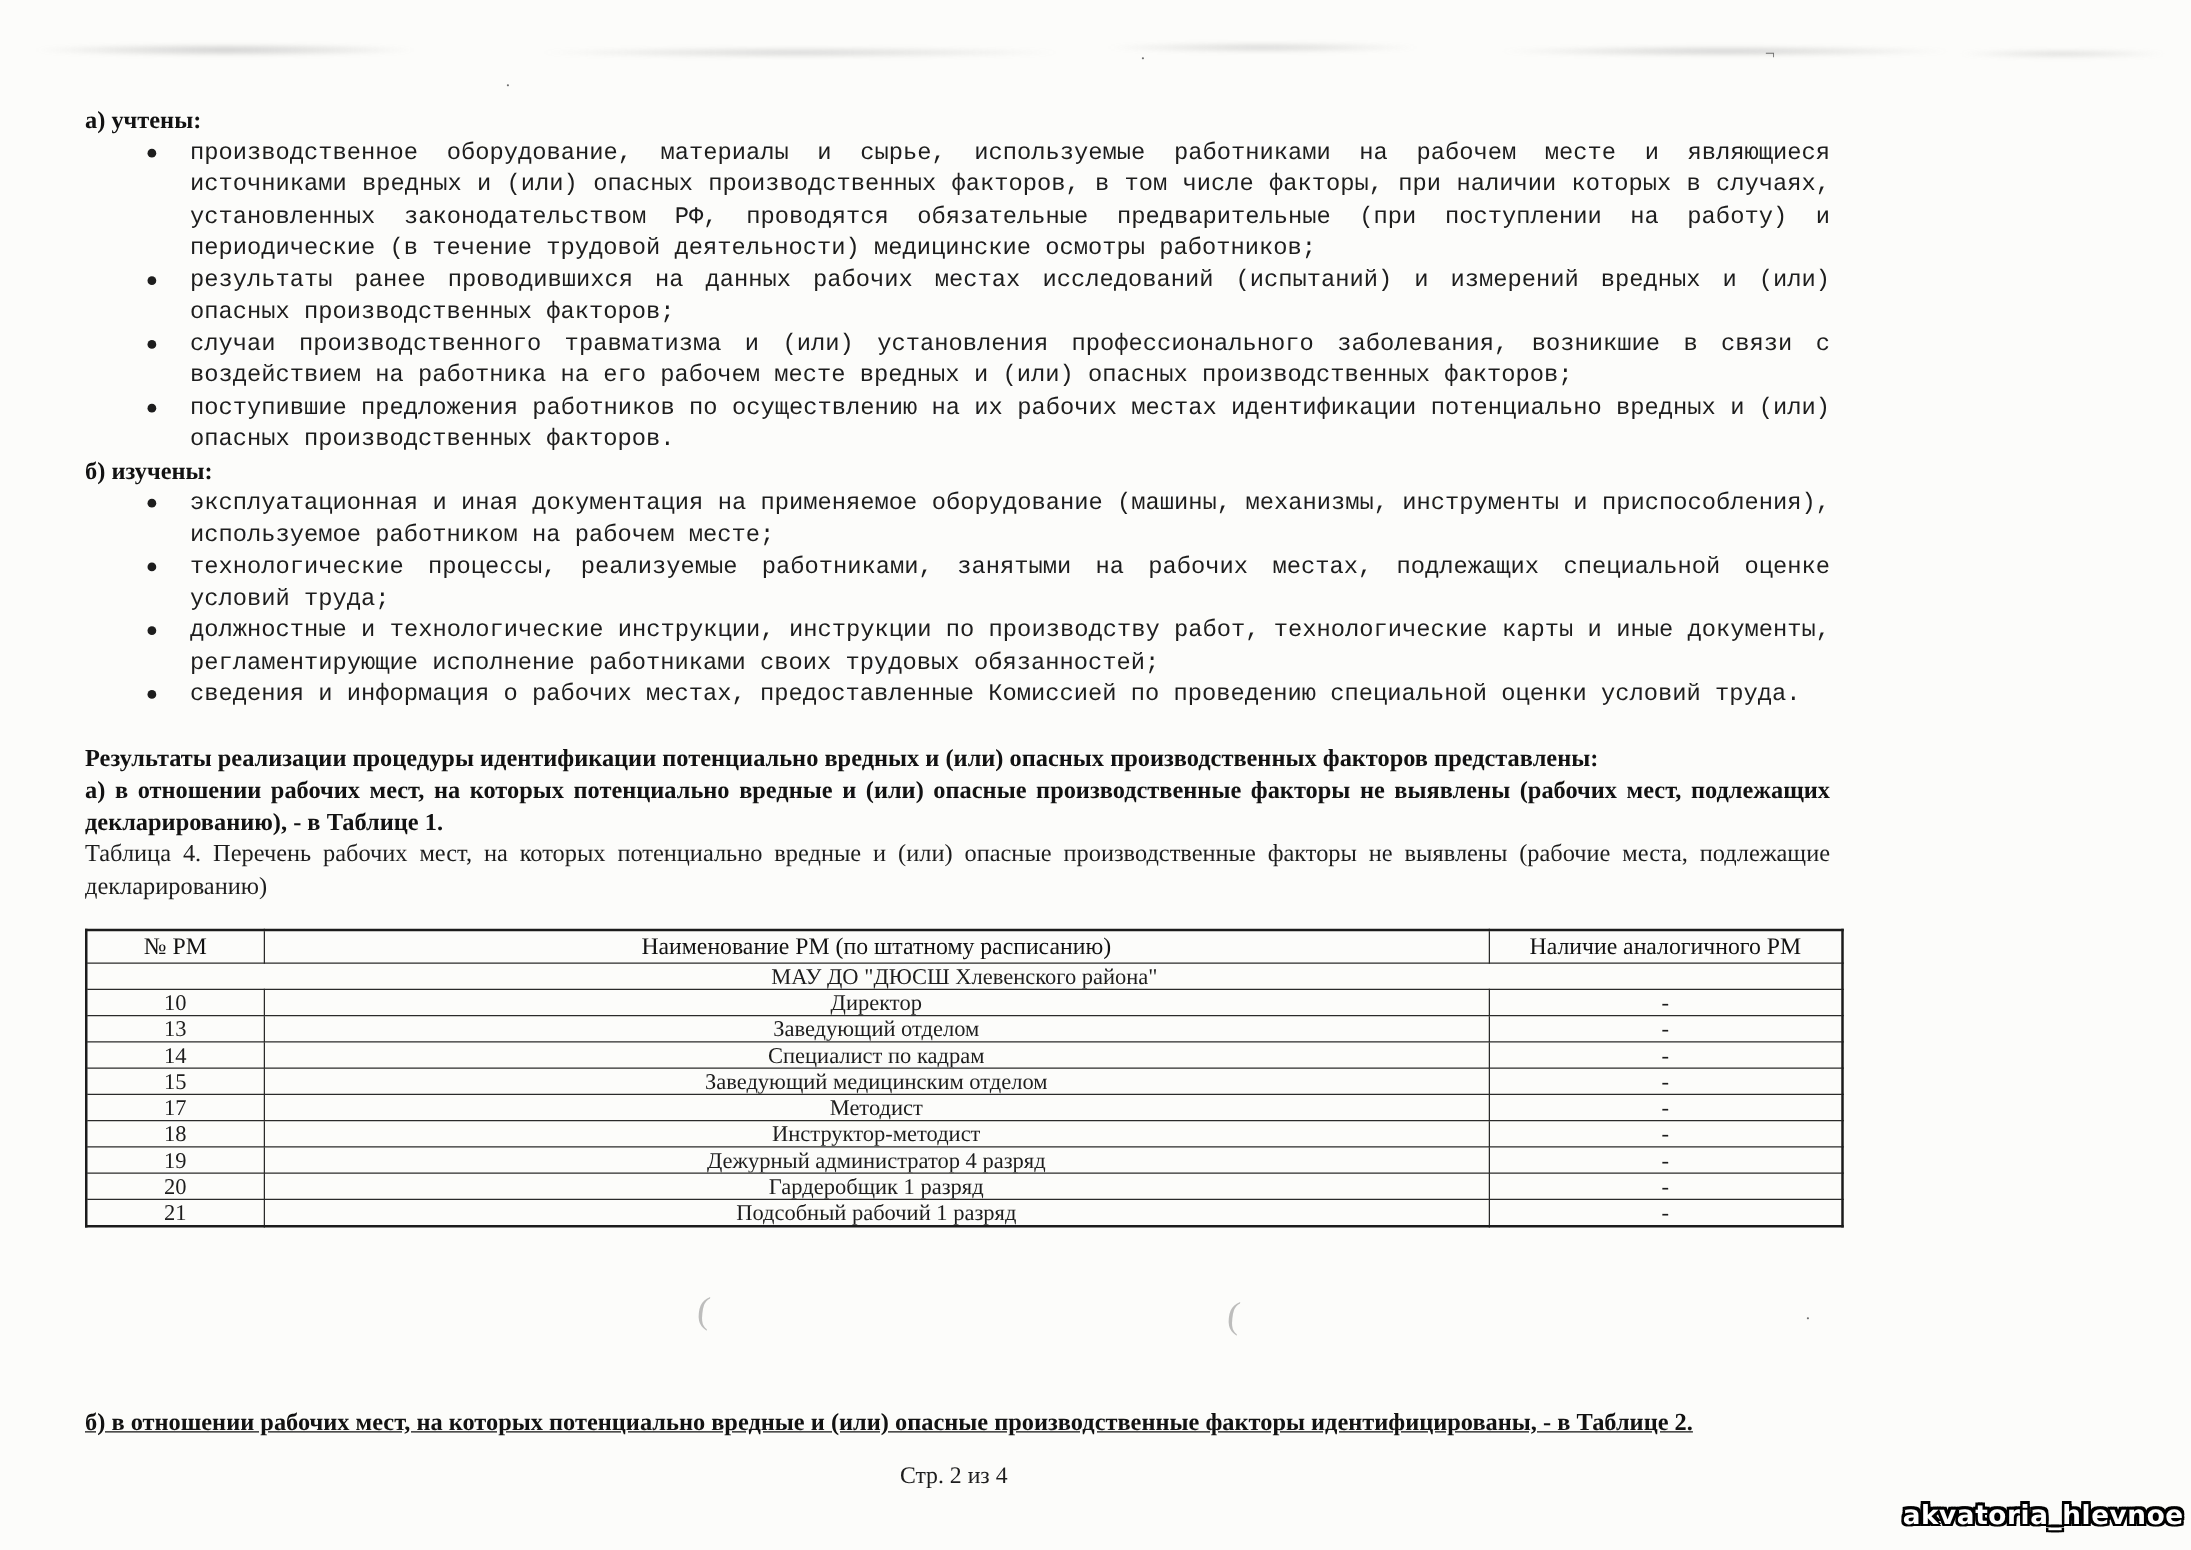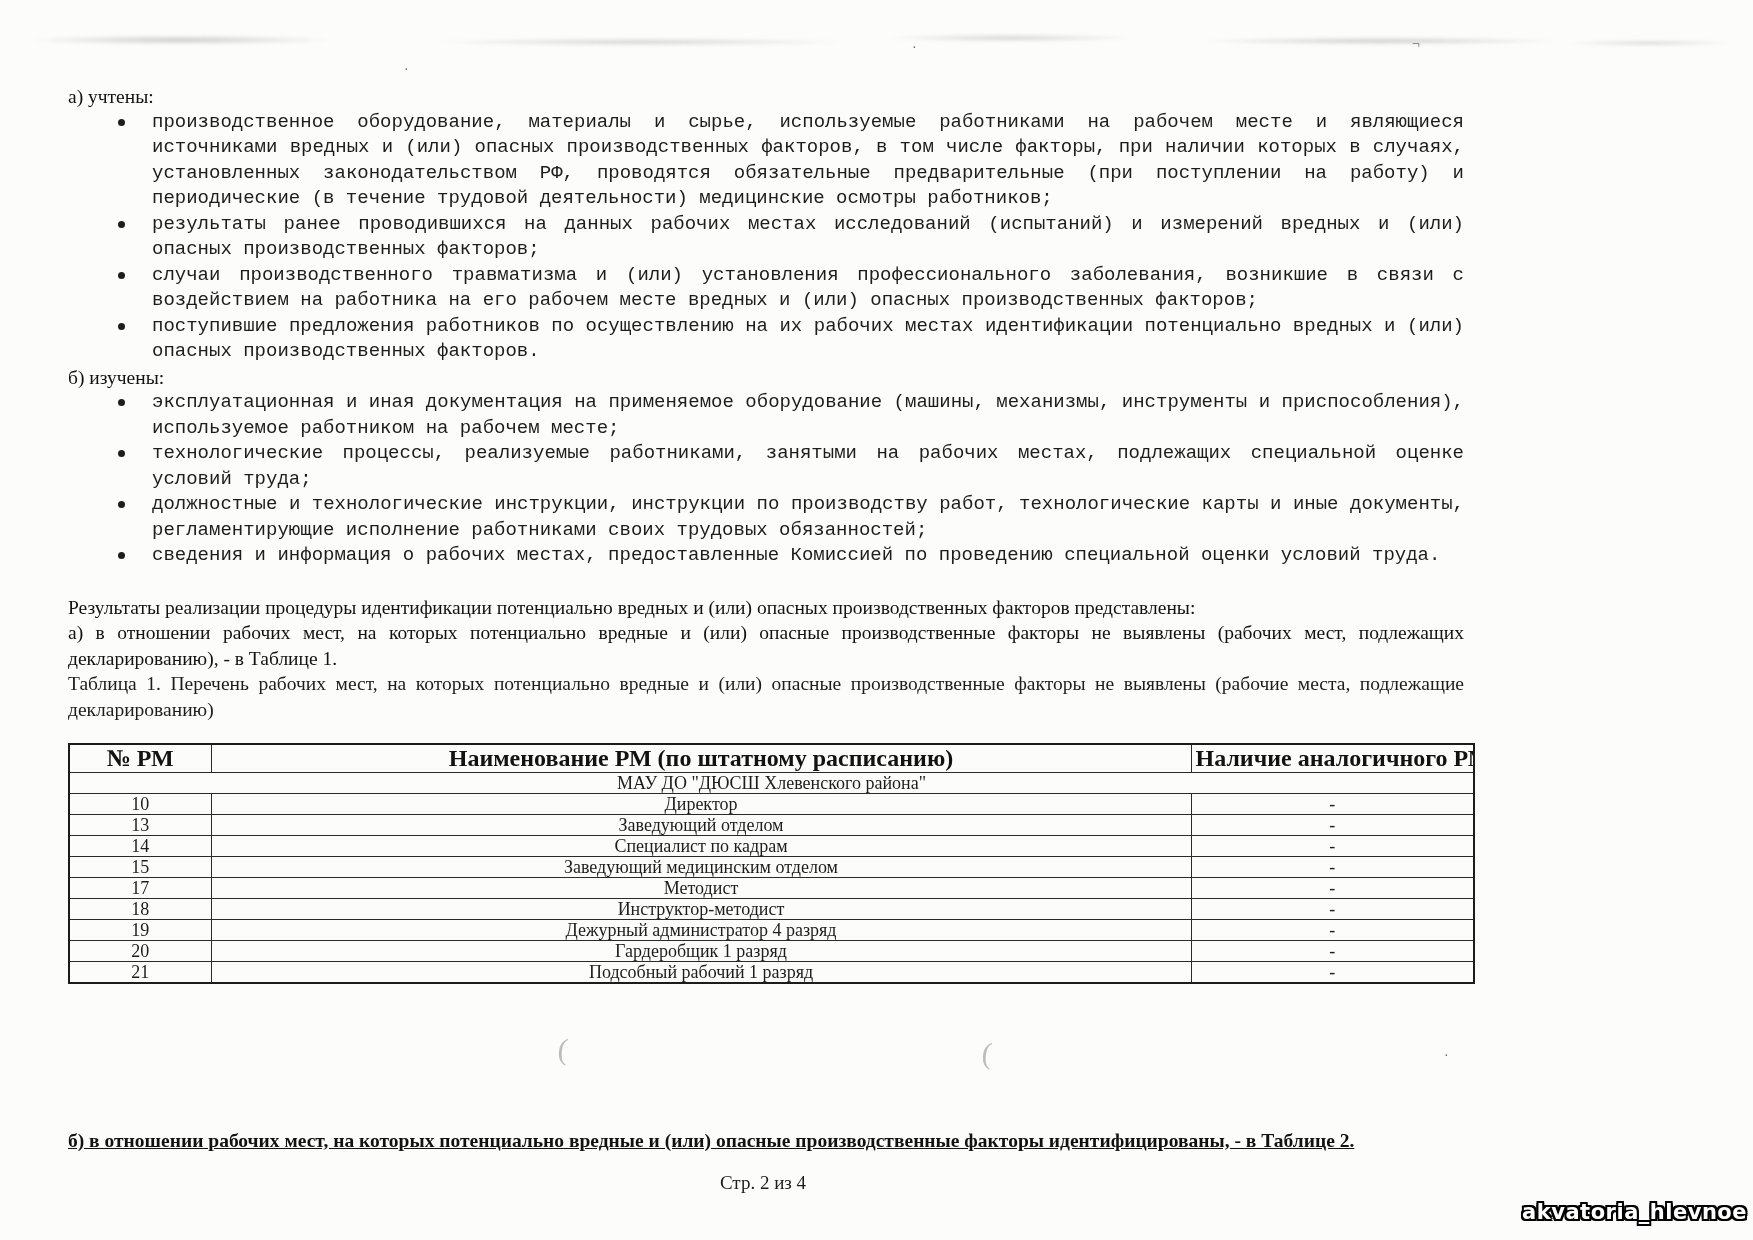--- a/index.html
+++ b/index.html
@@ -24,21 +24,21 @@
   }
   .speck { position:absolute; color:#6f6f6f; font-size:14px; }
   .scan-curl {
     position:absolute; color:#8a8a8a;
     font-size:30px; font-weight:400; transform:rotate(6deg);
     opacity:.55;
   }
   .content {
     position:absolute; left:68px; top:84px; width:1396px;
   }
-  .h-bold { font-weight:normal; font-size:19.5px; line-height:25.5px; color:#121212; }
+  .h-bold { font-weight:bold; font-size:19.5px; line-height:25.5px; color:#121212; }
   ul.doc-list { margin:0 0 0 0; padding:0; list-style:none; }
   ul.doc-list li {
     position:relative;
     margin-left:84px;
     font-size:19px; line-height:25.5px;
     text-align:justify;
     font-family:Liberation Mono, monospace;
   }
   ul.doc-list li::before {
     content:"";
@@ -56,21 +56,21 @@
   }
   table.t1 { border:2.5px solid #1c1c1c; }
   table.t1 th, table.t1 td {
     border:1.6px solid #2a2a2a;
     padding:0 4px;
     text-align:center;
     vertical-align:middle;
     overflow:hidden; white-space:nowrap;
   }
   table.t1 th {
-    font-size:24px; font-weight:bold; height:25px; color:#121212;
+    font-size:19px; font-weight:normal; height:25px; color:#121212;
   }
   table.t1 td { font-size:18px; height:20px; line-height:20px; }
   .col-num  { width:142px; }
   .col-name { width:980px; }
   .col-an   { width:283px; }
   .group-row td { height:21px; }
   .item-b-line { margin-top:146px; font-weight:bold; font-size:19.5px; color:#121212;text-decoration:underline; }
   .page-num {
     margin-top:20px;
     text-align:center;
@@ -114,21 +114,21 @@
     <ul class="doc-list">
       <li>эксплуатационная и иная документация на применяемое оборудование (машины, механизмы, инструменты и приспособления), используемое работником на рабочем месте;</li>
       <li>технологические процессы, реализуемые работниками, занятыми на рабочих местах, подлежащих специальной оценке условий труда;</li>
       <li>должностные и технологические инструкции, инструкции по производству работ, технологические карты и иные документы, регламентирующие исполнение работниками своих трудовых обязанностей;</li>
       <li>сведения и информация о рабочих местах, предоставленные Комиссией по проведению специальной оценки условий труда.</li>
     </ul>
 
     <div class="results-block">
       <div class="h-bold">Результаты реализации процедуры идентификации потенциально вредных и (или) опасных производственных факторов представлены:</div>
       <div class="h-bold" style="text-align:justify;">а) в отношении рабочих мест, на которых потенциально вредные и (или) опасные производственные факторы не выявлены (рабочих мест, подлежащих декларированию), - в Таблице 1.</div>
-      <div class="tbl-caption">Таблица 1. Перечень рабочих мест, на которых потенциально вредные и (или) опасные производственные факторы не выявлены (рабочие места, подлежащие декларированию)</div>
+      <div class="tbl-caption">Таблица 4. Перечень рабочих мест, на которых потенциально вредные и (или) опасные производственные факторы не выявлены (рабочие места, подлежащие декларированию)</div>
     </div>
 
     <table class="t1">
       <colgroup>
         <col class="col-num">
           <col class="col-name">
           <col class="col-an">
       </colgroup>
       <thead>
         <tr>

